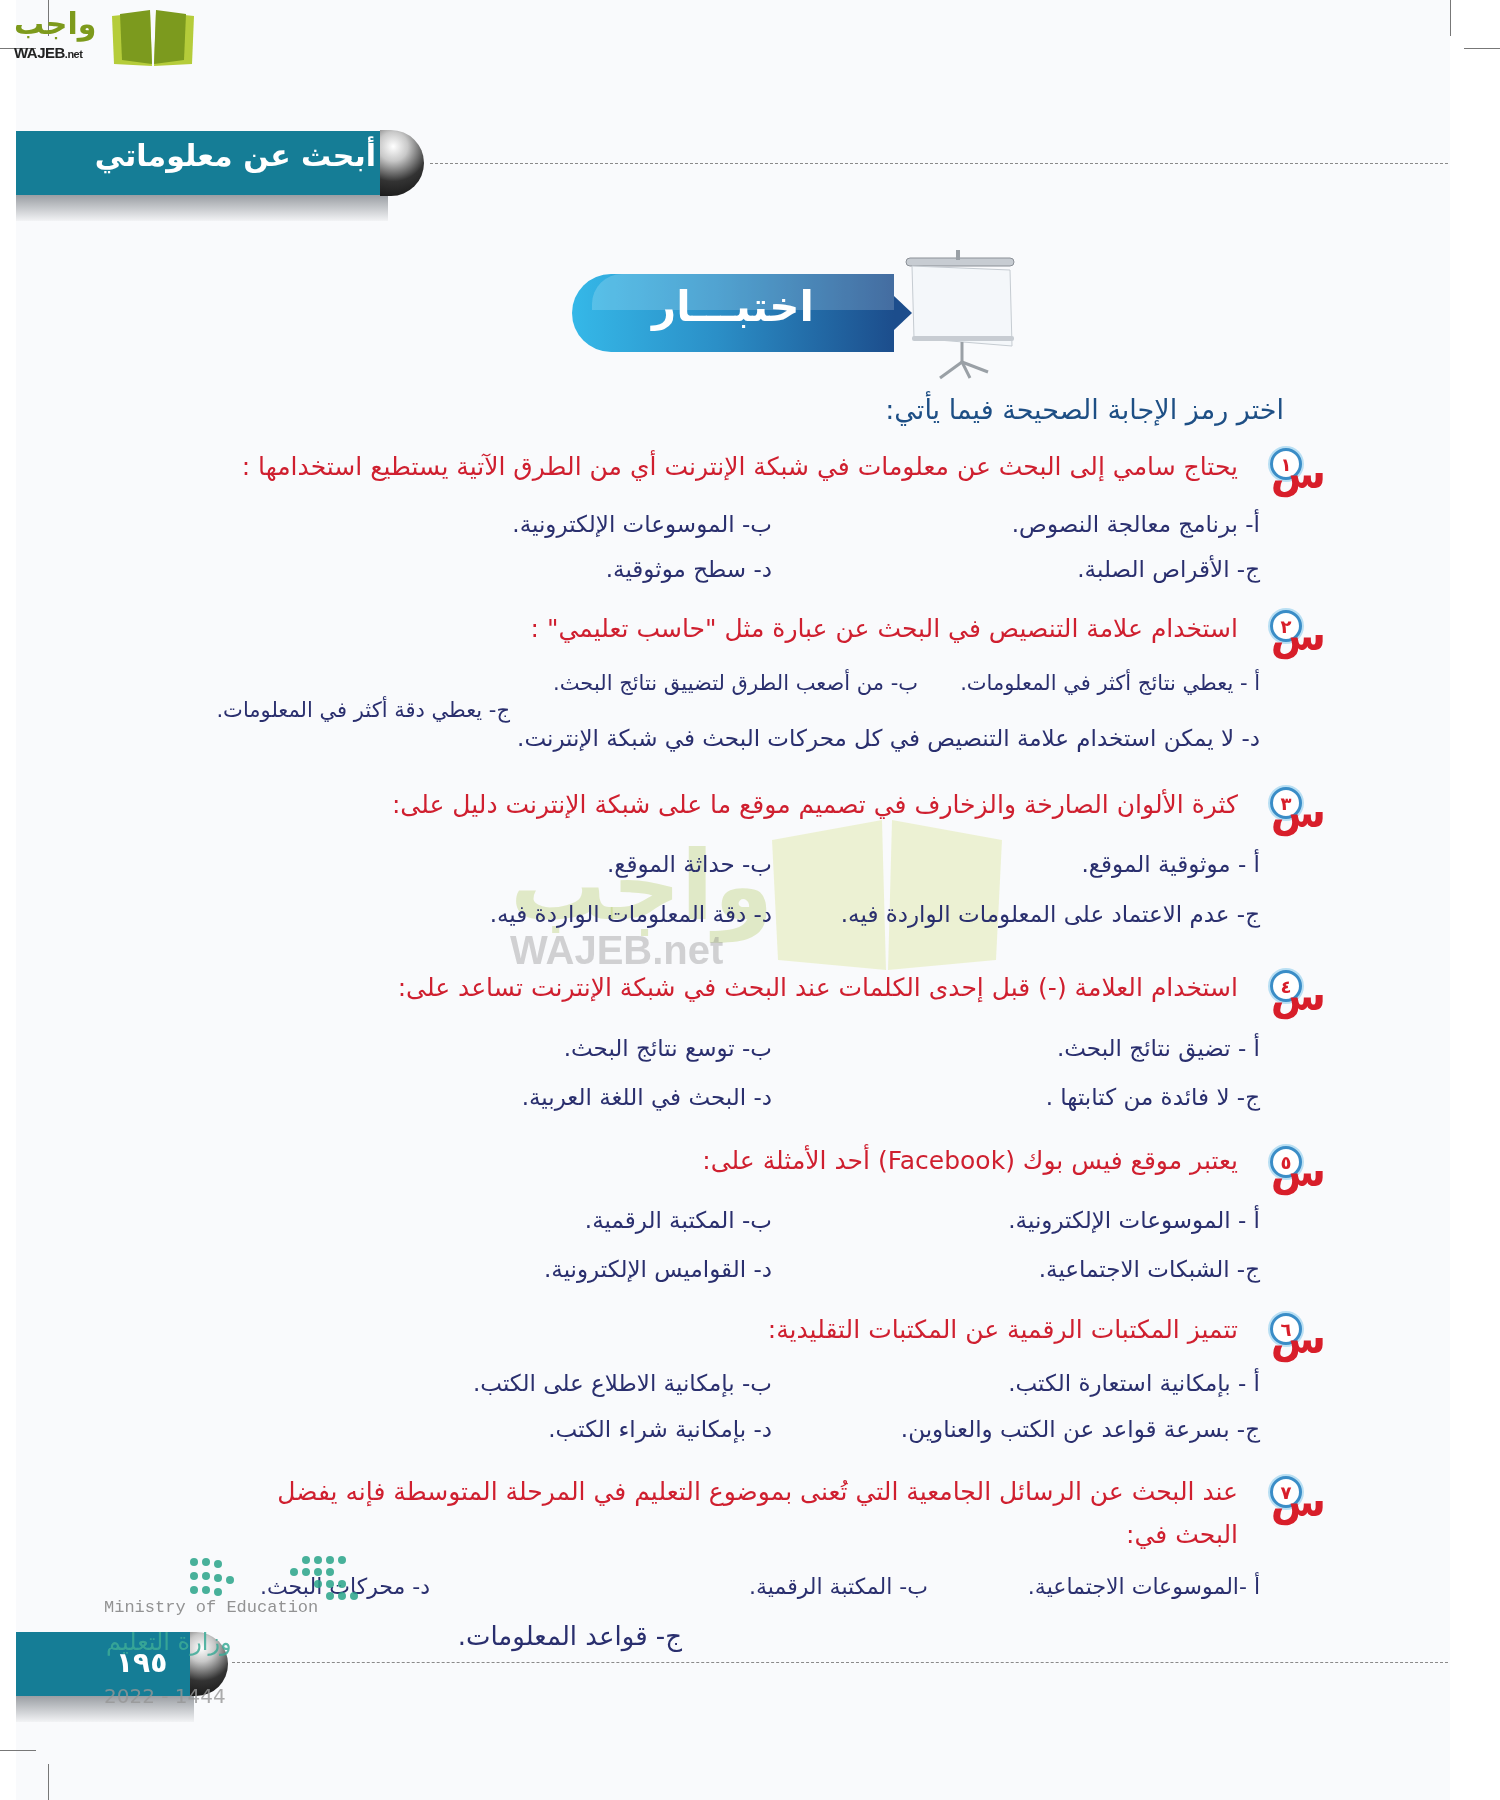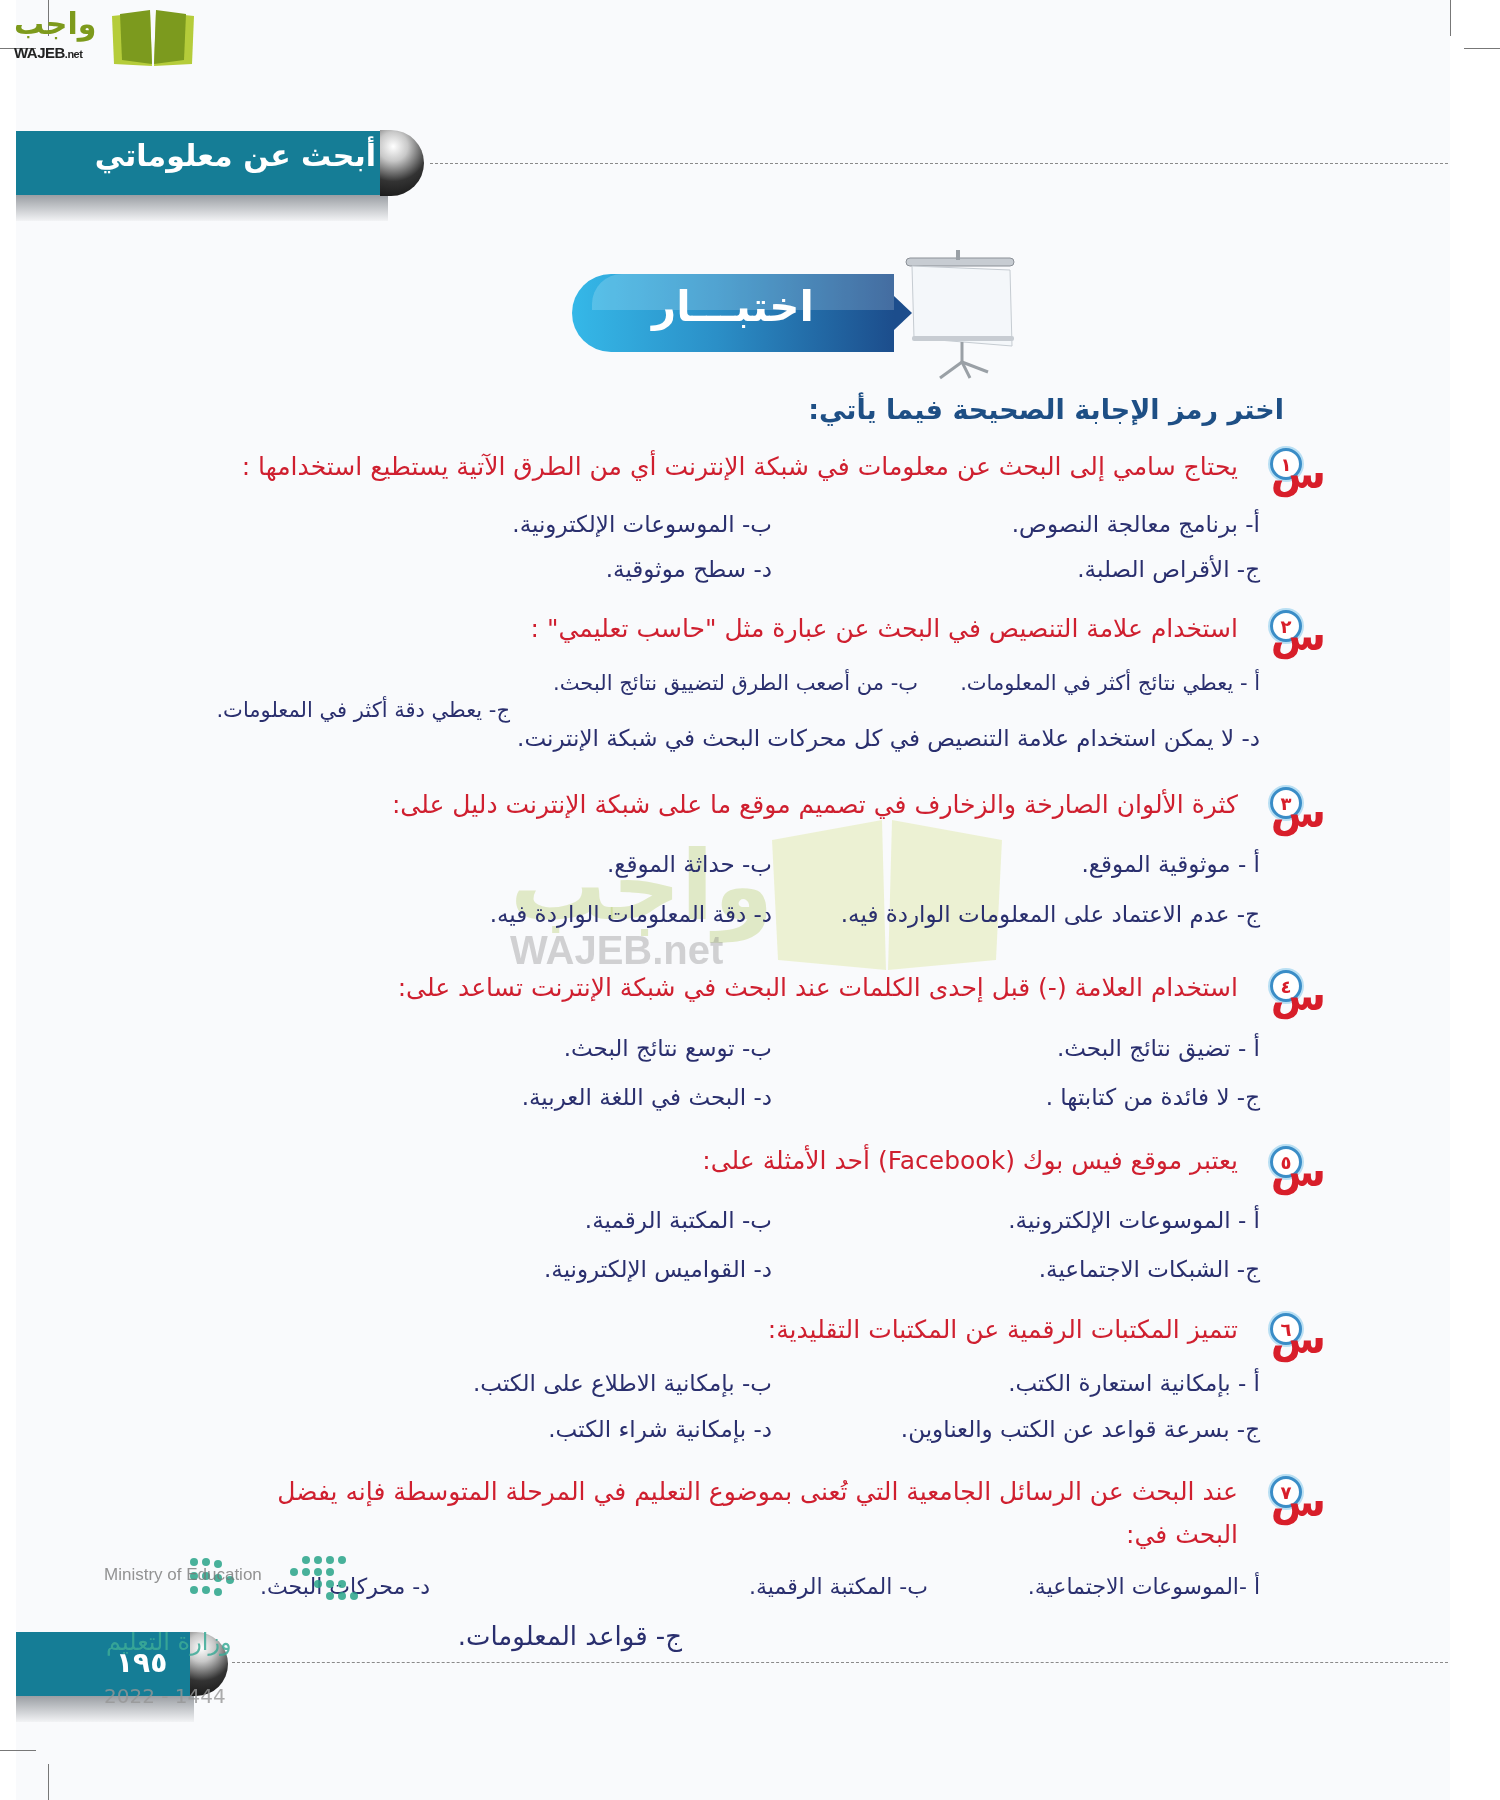--- a/index.html
+++ b/index.html
@@ -16,36 +16,36 @@
   .section-banner{position:absolute;left:16px;top:131px;width:372px;height:64px;background:#157d96}
   .section-banner-shadow{position:absolute;left:16px;top:195px;width:372px;height:26px;background:linear-gradient(#9a9ea3,#f2f3f5)}
   .section-cap{position:absolute;left:380px;top:130px;width:44px;height:66px;border-radius:0 33px 33px 0;background:radial-gradient(circle at 30% 25%,#ffffff 0,#c8c8c8 25%,#333 60%,#111 100%)}
   .section-title{position:absolute;right:1124px;top:138px;font-size:30px;font-weight:bold;color:#fff;direction:rtl;white-space:nowrap}
   .dash-line{position:absolute;height:0;border-top:1.5px dashed #8a8a8a}
   .quiz-pill{position:absolute;left:572px;top:274px;width:322px;height:78px;border-radius:40px 0 0 40px;background:linear-gradient(90deg,#35b8e8 0%,#2b8fc7 45%,#1c4d8c 100%)}
   .quiz-pill::before{content:"";position:absolute;left:20px;right:0;top:0;height:36px;border-radius:30px 0 0 0;background:rgba(255,255,255,0.18)}
   .quiz-arrow{position:absolute;left:894px;top:296px;width:0;height:0;border-top:17px solid transparent;border-bottom:17px solid transparent;border-left:18px solid #1c4d8c}
   .quiz-label{position:absolute;left:572px;top:282px;width:322px;text-align:center;font-size:42px;font-weight:bold;color:#fff;direction:rtl;letter-spacing:3px}
   .screen-icon{position:absolute;left:900px;top:250px;width:120px;height:130px}
-  .instruction{position:absolute;right:216px;top:394px;font-size:27px;font-weight:bold;color:#1e4f85;direction:rtl;white-space:nowrap}
+  .instruction{position:absolute;right:216px;top:394px;font-size:27px;font-weight:normal;color:#1e4f85;direction:rtl;white-space:nowrap}
   .q-marker{position:absolute;width:58px;height:48px}
   .q-sin{position:absolute;right:0;top:6px;font-size:40px;font-weight:bold;color:#d81e2a;line-height:40px}
   .q-circle{position:absolute;left:2px;top:0;width:32px;height:32px;border-radius:50%;border:3px solid #3a8dc7;background:#fff;box-shadow:0 0 0 2px #b9dff3;display:flex;align-items:center;justify-content:center;font-size:18px;font-weight:bold;color:#d81e2a}
   .q-text{position:absolute;font-size:25px;color:#cf1f2f;direction:rtl;white-space:nowrap}
   .opt{position:absolute;font-size:23px;color:#2a2f6e;direction:rtl;white-space:nowrap}
   .wm-ar{position:absolute;left:510px;top:830px;font-size:96px;font-weight:bold;color:rgba(160,190,60,0.28);direction:rtl}
   .wm-en{position:absolute;left:510px;top:928px;font-size:40px;font-weight:bold;color:rgba(120,120,120,0.32);font-family:"Liberation Sans",sans-serif}
   .wm-book{position:absolute;left:772px;top:820px;width:230px;height:150px;opacity:0.35}
   .moe-dots{position:absolute;left:188px;top:1556px;width:170px;height:50px}
   .page-banner{position:absolute;left:16px;top:1632px;width:178px;height:64px;background:#157d96}
   .page-banner-shadow{position:absolute;left:16px;top:1696px;width:178px;height:26px;background:linear-gradient(#9a9ea3,#f2f3f5)}
   .page-cap{position:absolute;left:190px;top:1632px;width:38px;height:64px;border-radius:0 32px 32px 0;background:radial-gradient(circle at 30% 25%,#ffffff 0,#c8c8c8 25%,#333 60%,#111 100%)}
   .page-num{position:absolute;left:116px;top:1646px;font-size:28px;font-weight:bold;color:#fff}
   .moe-ar{position:absolute;left:106px;top:1628px;font-size:24px;color:rgba(60,170,150,0.85);direction:rtl}
-  .moe-en{position:absolute;left:104px;top:1565px;font-size:17px;color:rgba(120,120,120,0.8);font-family:Liberation Sans, sans-serif}
+  .moe-en{position:absolute;left:104px;top:1598px;font-size:17px;color:rgba(120,120,120,0.8);font-family:Liberation Mono, monospace}
   .moe-year{position:absolute;left:104px;top:1684px;font-size:20px;color:rgba(150,150,150,0.8);font-family:"DejaVu Sans",sans-serif}
 </style>
 </head>
 <body>
 
 <div class="page"></div>
 
 <div class="crop-v" style="left:48px;top:0;height:36px"></div>
 <div class="crop-h" style="left:0;top:48px;width:36px"></div>
 <div class="crop-v" style="left:1450px;top:0;height:36px"></div>

